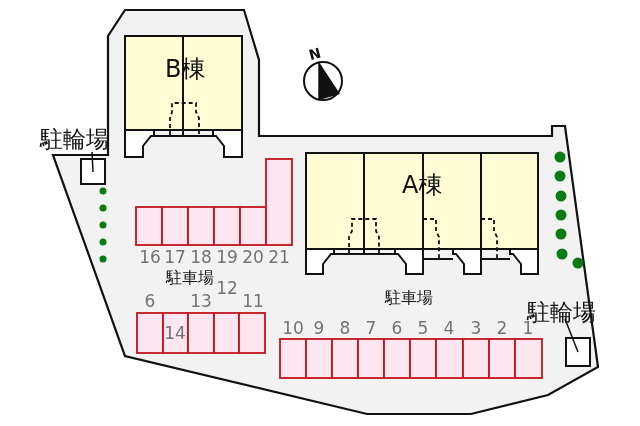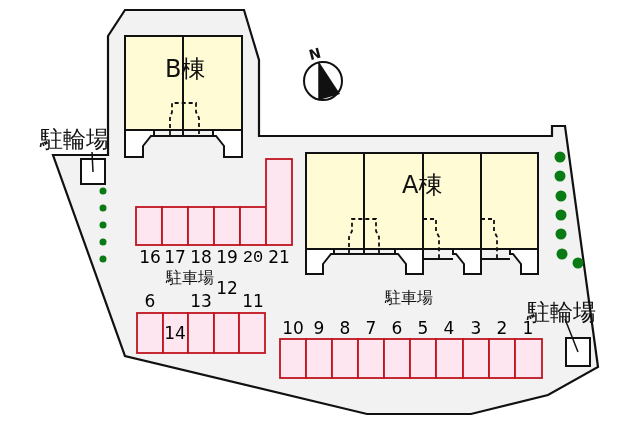--- a/index.html
+++ b/index.html
@@ -3,21 +3,21 @@
 <meta charset="utf-8">
 <style>
   html, body { margin:0; padding:0; background:#ffffff; }
   body { width:640px; height:426px; position:relative; overflow:hidden;
          font-family:"DejaVu Sans", "Liberation Sans", sans-serif; }
   #plan { position:absolute; left:0; top:0; }
   .lbl { position:absolute; color:#111; white-space:nowrap; line-height:1; }
   .bldg-lbl { font-size:24px; }
   .park-lbl { font-size:16px; }
   .bike-lbl { font-size:23px; }
-  .num { position:absolute; font-size:17px; color:#000000; line-height:1; text-align:center; }
+  .num { position:absolute; font-size:17px; color:#737373; line-height:1; text-align:center; }
 </style>
 </head>
 <body>
 
 <svg id="plan" width="640" height="426" viewBox="0 0 640 426">
 
   <polygon points="108,36 125,10 244,10 259,60 259,136 552,136 552,126 565,126 598,367 548,395 471,414 367,414 125,356 53,155 108,155" fill="#f2f2f2" stroke="#111" stroke-width="2.2"></polygon>
 
   <g>
     <rect x="125" y="36" width="117" height="94" fill="#fffbd5" stroke="#111" stroke-width="2"></rect>
@@ -117,21 +117,21 @@
 <div class="lbl bike-lbl" style="left:40px;top:128px;">駐輪場</div>
 <div class="lbl bike-lbl" style="left:527px;top:301px;">駐輪場</div>
 
 <div class="lbl park-lbl" style="left:166px;top:270px;">駐車場</div>
 <div class="lbl park-lbl" style="left:385px;top:290px;">駐車場</div>
 
 <div class="num" style="left:137px;top:249px;width:26px;">16</div>
 <div class="num" style="left:162px;top:249px;width:26px;">17</div>
 <div class="num" style="left:188px;top:249px;width:26px;">18</div>
 <div class="num" style="left:214px;top:249px;width:26px;">19</div>
-<div class="num" style="left:240px;top:249px;width:26px;font-family:Liberation Mono, monospace;">20</div>
+<div class="num" style="left:240px;top:249px;width:26px;">20</div>
 <div class="num" style="left:266px;top:249px;width:26px;">21</div>
 
 <div class="num" style="left:137px;top:293px;width:26px;">6</div>
 <div class="num" style="left:162px;top:293px;width:26px;margin-top:32px;">14</div>
 <div class="num" style="left:188px;top:293px;width:26px;">13</div>
 <div class="num" style="left:214px;top:280px;width:26px;">12</div>
 <div class="num" style="left:240px;top:293px;width:26px;">11</div>
 
 <div class="num" style="left:280px;top:320px;width:26px;">10</div>
 <div class="num" style="left:306px;top:320px;width:26px;">9</div>

